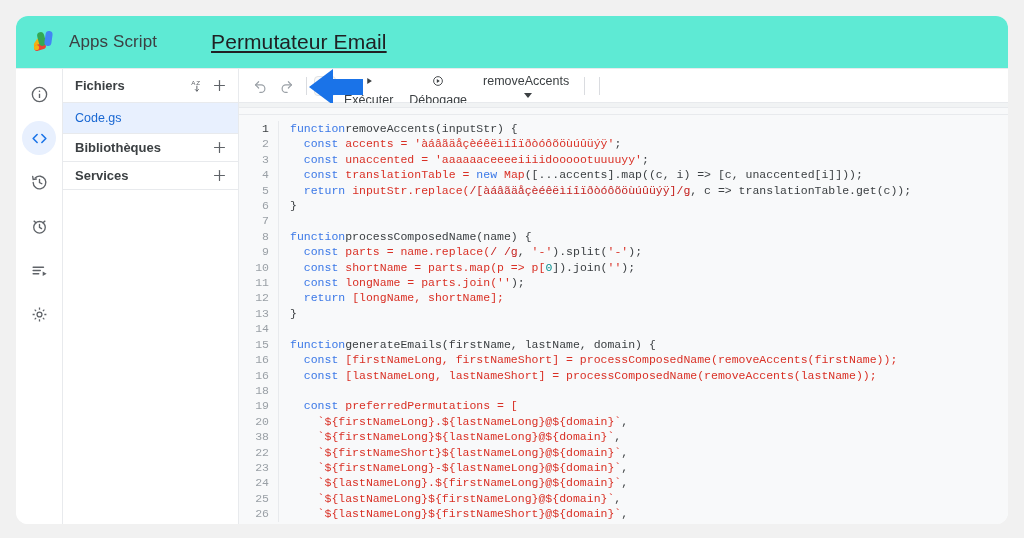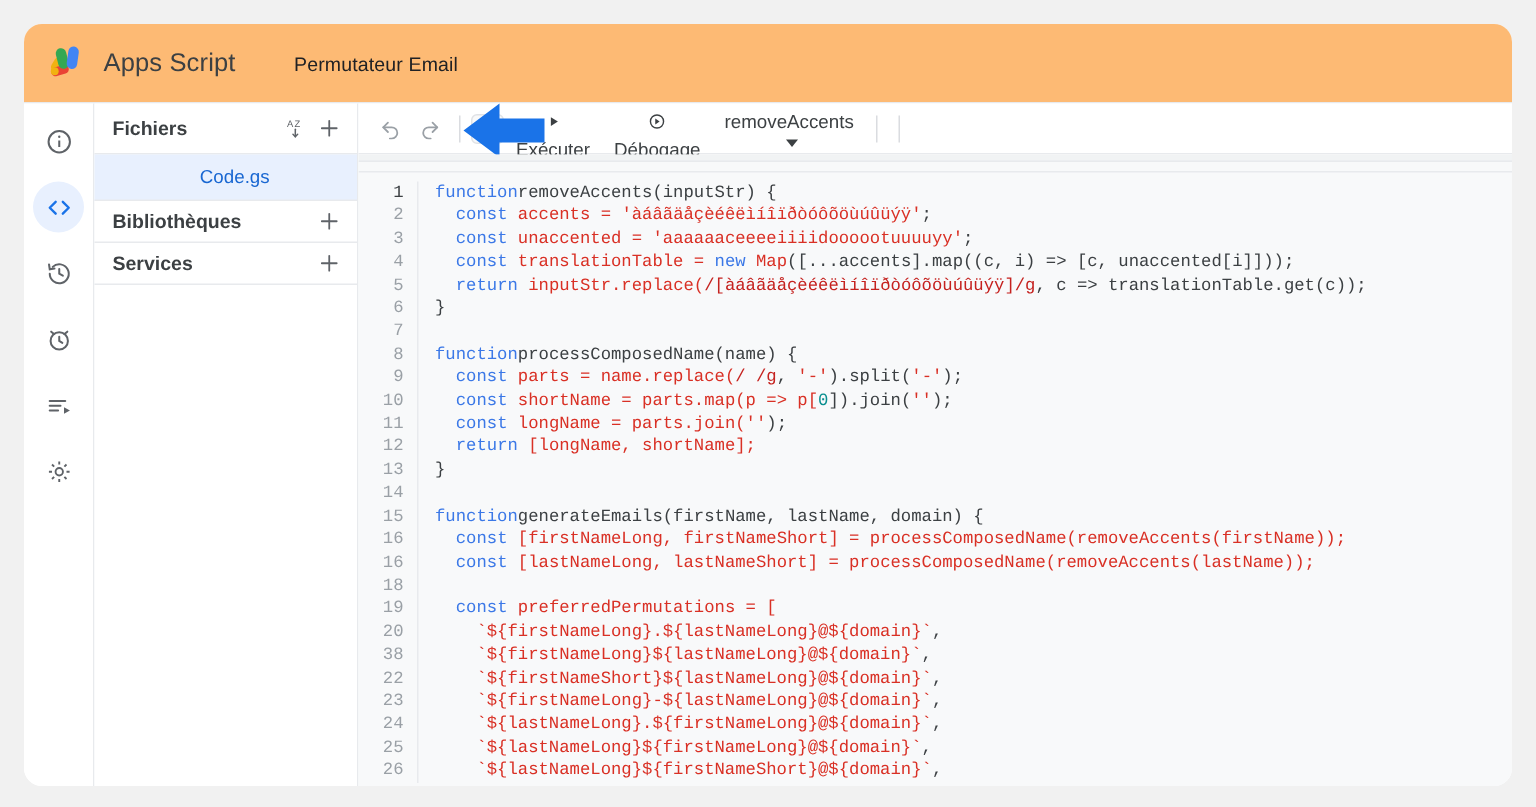--- a/index.html
+++ b/index.html
@@ -16,28 +16,28 @@
     border-radius: 12px;
     overflow: hidden;
     display: flex; flex-direction: column;
   }
 
   
   .header {
     height: 52px; min-height: 52px;
     display: flex; align-items: center;
     padding-left: 14px;
-    background: #fdba74;
+    background: #5eead4;
   }
   .logo { width: 30px; height: 30px; position: relative; margin-right: 9px; }
   .app-title {
     font-size: 17px; color: #3c4043; letter-spacing: .1px;
   }
   .doc-title {
-    font-size: 13px; color: #202124; margin-left: 39px; letter-spacing: .1px;
+    font-size: 21px; color: #202124; margin-left: 54px; letter-spacing: .1px; text-decoration: underline;
   }
 
   
   .body { flex: 1; display: flex; border-top: 1px solid #e8eaed; min-height: 0; }
 
   
   .rail {
     width: 47px; min-width: 47px;
     background: #fff;
     border-right: 1px solid #e8eaed;
@@ -67,21 +67,20 @@
   .files-section.tall { height: 28px; }
   .files-section .sec-label {
     flex: 1; font-size: 13px; color: #3c4043; font-weight: bold;
   }
   .sec-icon { color: #5f6368; display: flex; align-items: center; margin-left: 6px; }
   .file-row {
     height: 31px; display: flex; align-items: center;
     padding-left: 12px;
     font-size: 12.5px; color: #3c4043;
     border-bottom: 1px solid #e8eaed;
-    justify-content: center;
   }
   .file-row.selected { background: #e8f0fe; color: #1967d2; }
   .files-filler { flex: 1; border-top: 0; }
 
   
   .editor { flex: 1; display: flex; flex-direction: column; min-width: 0; background: #f8f9fa; }
 
   
   .toolbar {
     height: 34px; min-height: 34px;

